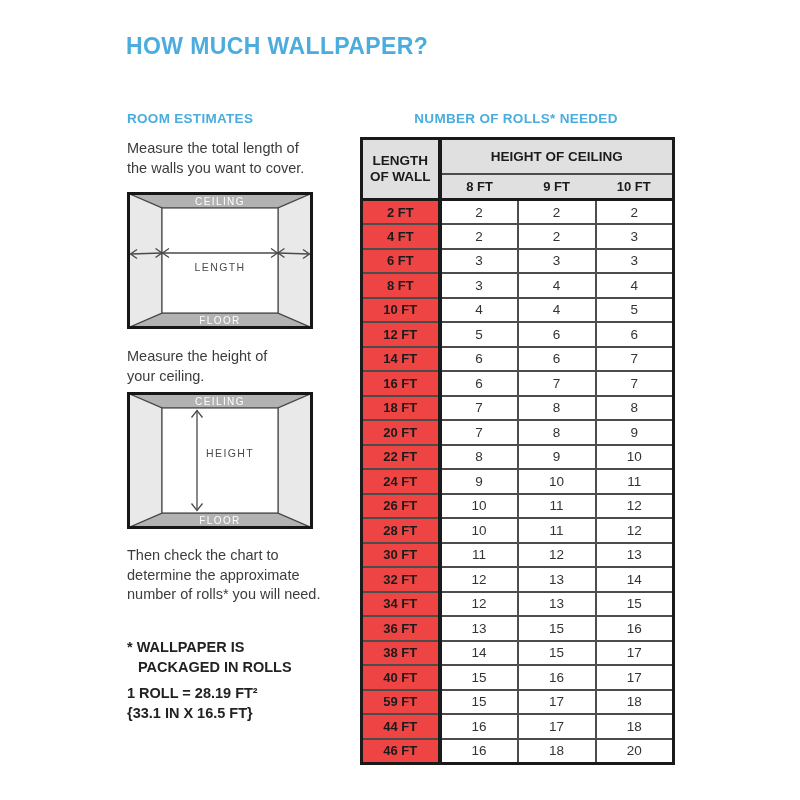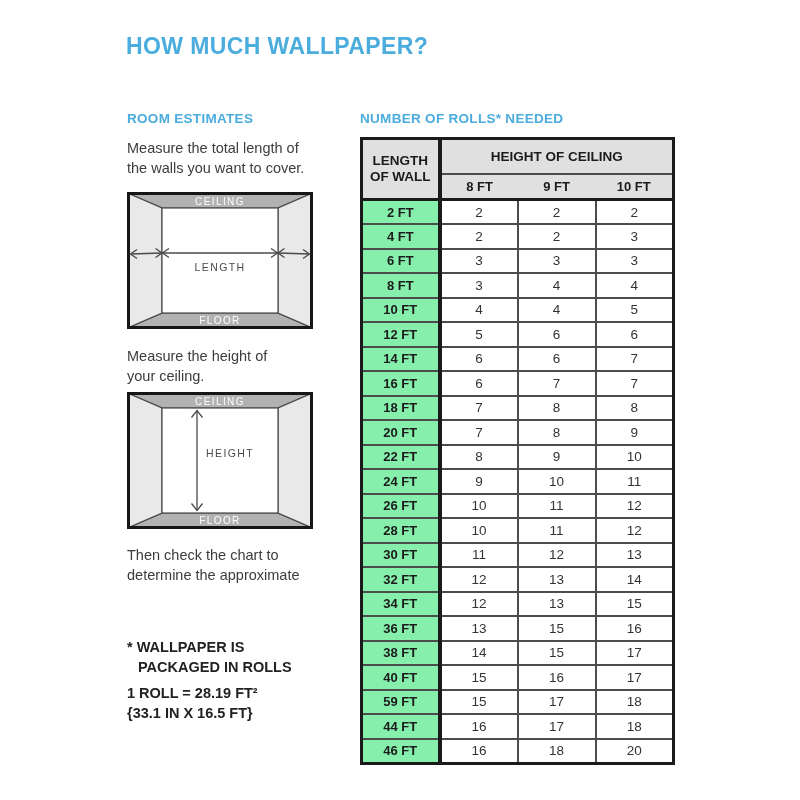--- a/index.html
+++ b/index.html
@@ -11,21 +11,21 @@
   .accent { color:#4BACDE; }
   #page-title {
     position:absolute; left:126px; top:33px;
     font-size:23px; font-weight:700; letter-spacing:0.4px;
   }
   .section-heading {
     position:absolute; top:111px;
     font-size:13.5px; font-weight:700; letter-spacing:0.3px;
   }
   #room-estimates-heading { left:127px; }
-  #table-heading { left:360px; width:312px; }
+  #table-heading { left:360px; width:312px; text-align:center; }
   .body-text {
     position:absolute; left:127px;
     font-size:14.5px; line-height:19.5px; color:#3c3c3c;
   }
   #step1-text { top:139px; }
   #step2-text { top:347px; }
   #step3-text { top:546px; }
   .bold-note {
     position:absolute; left:127px;
     font-size:14.5px; line-height:19.5px; font-weight:700; color:#222222;
@@ -64,21 +64,21 @@
   }
   th.len-header {
     border-right:4px solid #1a1a1a; line-height:16.5px;
   }
   tr.group-row { height:35px; }
   tr.sub-row { height:26px; }
   tr.sub-row th { border-top:2px solid #4c4c4c; font-size:13px; }
   tbody tr { height:24.5px; }
   tbody tr:first-child th, tbody tr:first-child td { border-top:3px solid #1a1a1a; }
   tbody th {
-    background:#86efac; font-weight:700; color:#1b1b1b; font-size:13px;
+    background:#ef4444; font-weight:700; color:#1b1b1b; font-size:13px;
     border-right:4px solid #1a1a1a; border-top:2px solid #4c4c4c;
   }
   tbody td {
     background:#ffffff; color:#333333; font-size:13.5px;
     border-top:2px solid #4c4c4c;
   }
   tbody td + td { border-left:2px solid #4c4c4c; }
 </style>
 </head>
 <body>
@@ -135,20 +135,21 @@
       <line x1="70" y1="18.5" x2="70" y2="118.5"></line>
       <polyline points="64.5,25.5 70,18.5 75.5,25.5"></polyline>
       <polyline points="64.5,111.5 70,118.5 75.5,111.5"></polyline>
     </g>
     <text class="dim-label start" x="79" y="65">HEIGHT</text>
   </svg>
 
   <div id="step3-text" class="body-text">
     <div>Then check the chart to</div>
     <div>determine the approximate</div>
+    <div>number of rolls* you will need.</div>
   </div>
 
   <div id="footnote" class="bold-note">
     <div>* WALLPAPER IS</div>
     <div class="indent">PACKAGED IN ROLLS</div>
   </div>
 
   <div id="roll-info" class="bold-note">
     <div>1 ROLL = 28.19 FT²</div>
     <div>{33.1 IN X 16.5 FT}</div>

